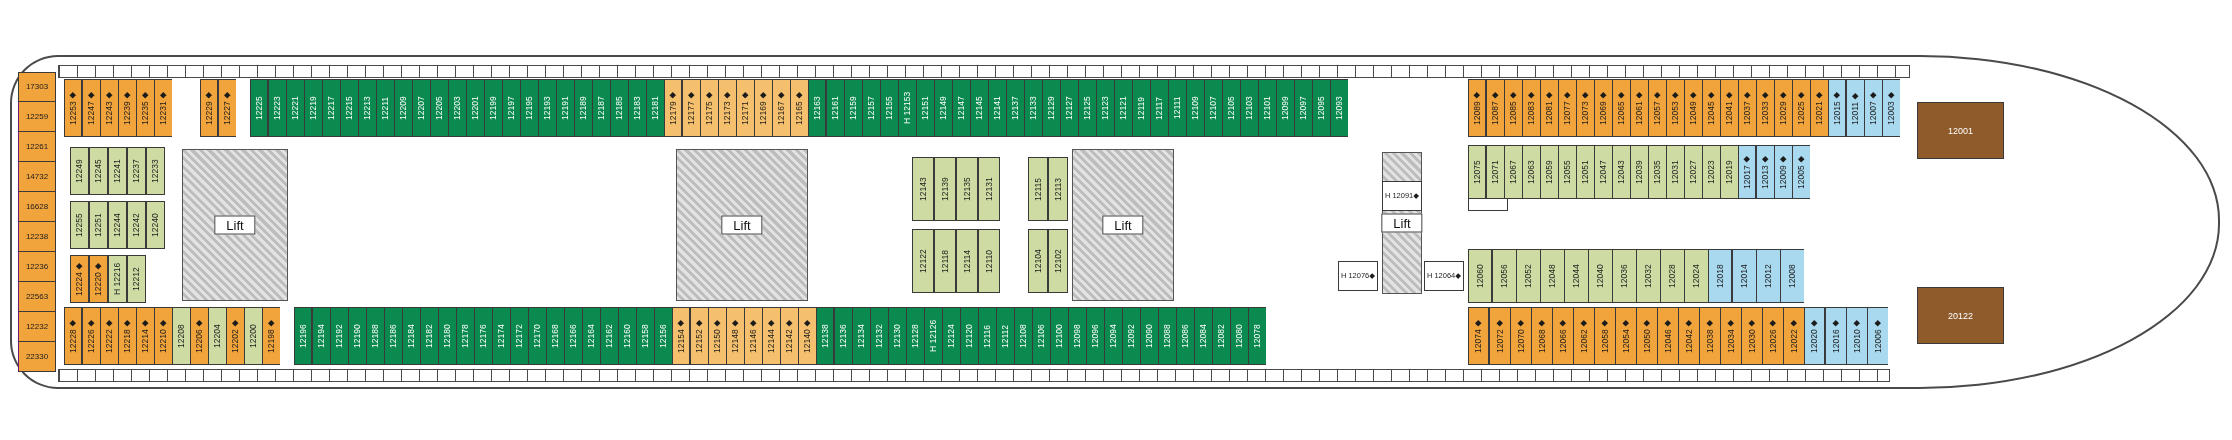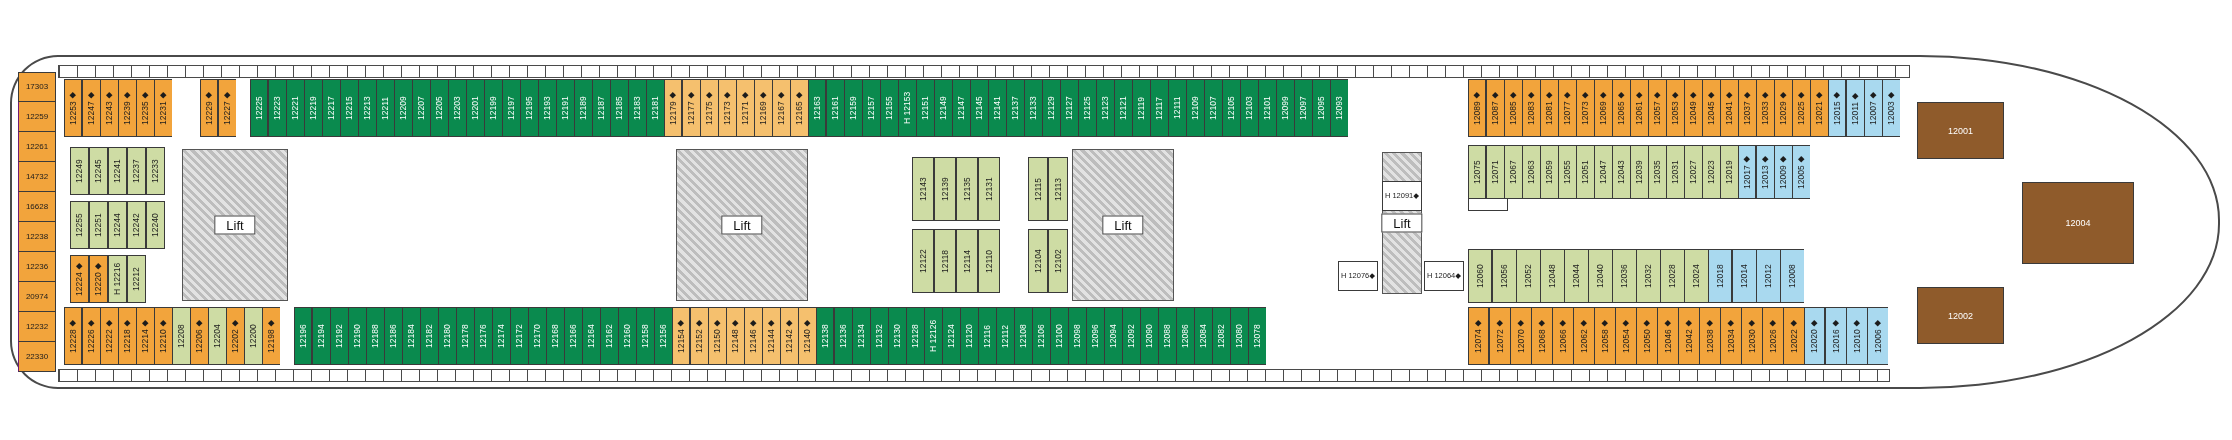--- a/index.html
+++ b/index.html
@@ -78,21 +78,21 @@
     <div class="strip strip-bottom"></div>
 
     <div class="stern-col hrow">
         <div class="cabin h c-orange">17303</div>
         <div class="cabin h c-orange">12259</div>
         <div class="cabin h c-orange">12261</div>
         <div class="cabin h c-orange">14732</div>
         <div class="cabin h c-orange">16628</div>
         <div class="cabin h c-orange">12238</div>
         <div class="cabin h c-orange">12236</div>
-        <div class="cabin h c-orange">20974</div>
+        <div class="cabin h c-orange">22563</div>
         <div class="cabin h c-orange">12232</div>
         <div class="cabin h c-orange">22330</div>
       </div>
 
     <div class="row row-top">
       <div class="seg">
           <div class="cabin v c-orange">12253◆</div>
           <div class="cabin v c-orange">12247◆</div>
           <div class="cabin v c-orange">12243◆</div>
           <div class="cabin v c-orange">12239◆</div>
@@ -410,17 +410,16 @@
         </div>
       <div class="seg">
           <div class="cabin v c-blue">12018</div>
           <div class="cabin v c-blue">12014</div>
           <div class="cabin v c-blue">12012</div>
           <div class="cabin v c-blue">12008</div>
         </div>
     </div>
 
     <div class="suite suite-1 c-brown h">12001</div>
-    <div class="suite suite-2 c-brown h">12002</div>
-    <div class="suite suite-4 c-brown h">12004</div>
+    <div class="suite suite-2 c-brown h">20122</div>
 
   </div>
 </div>
 
 </body></html>

